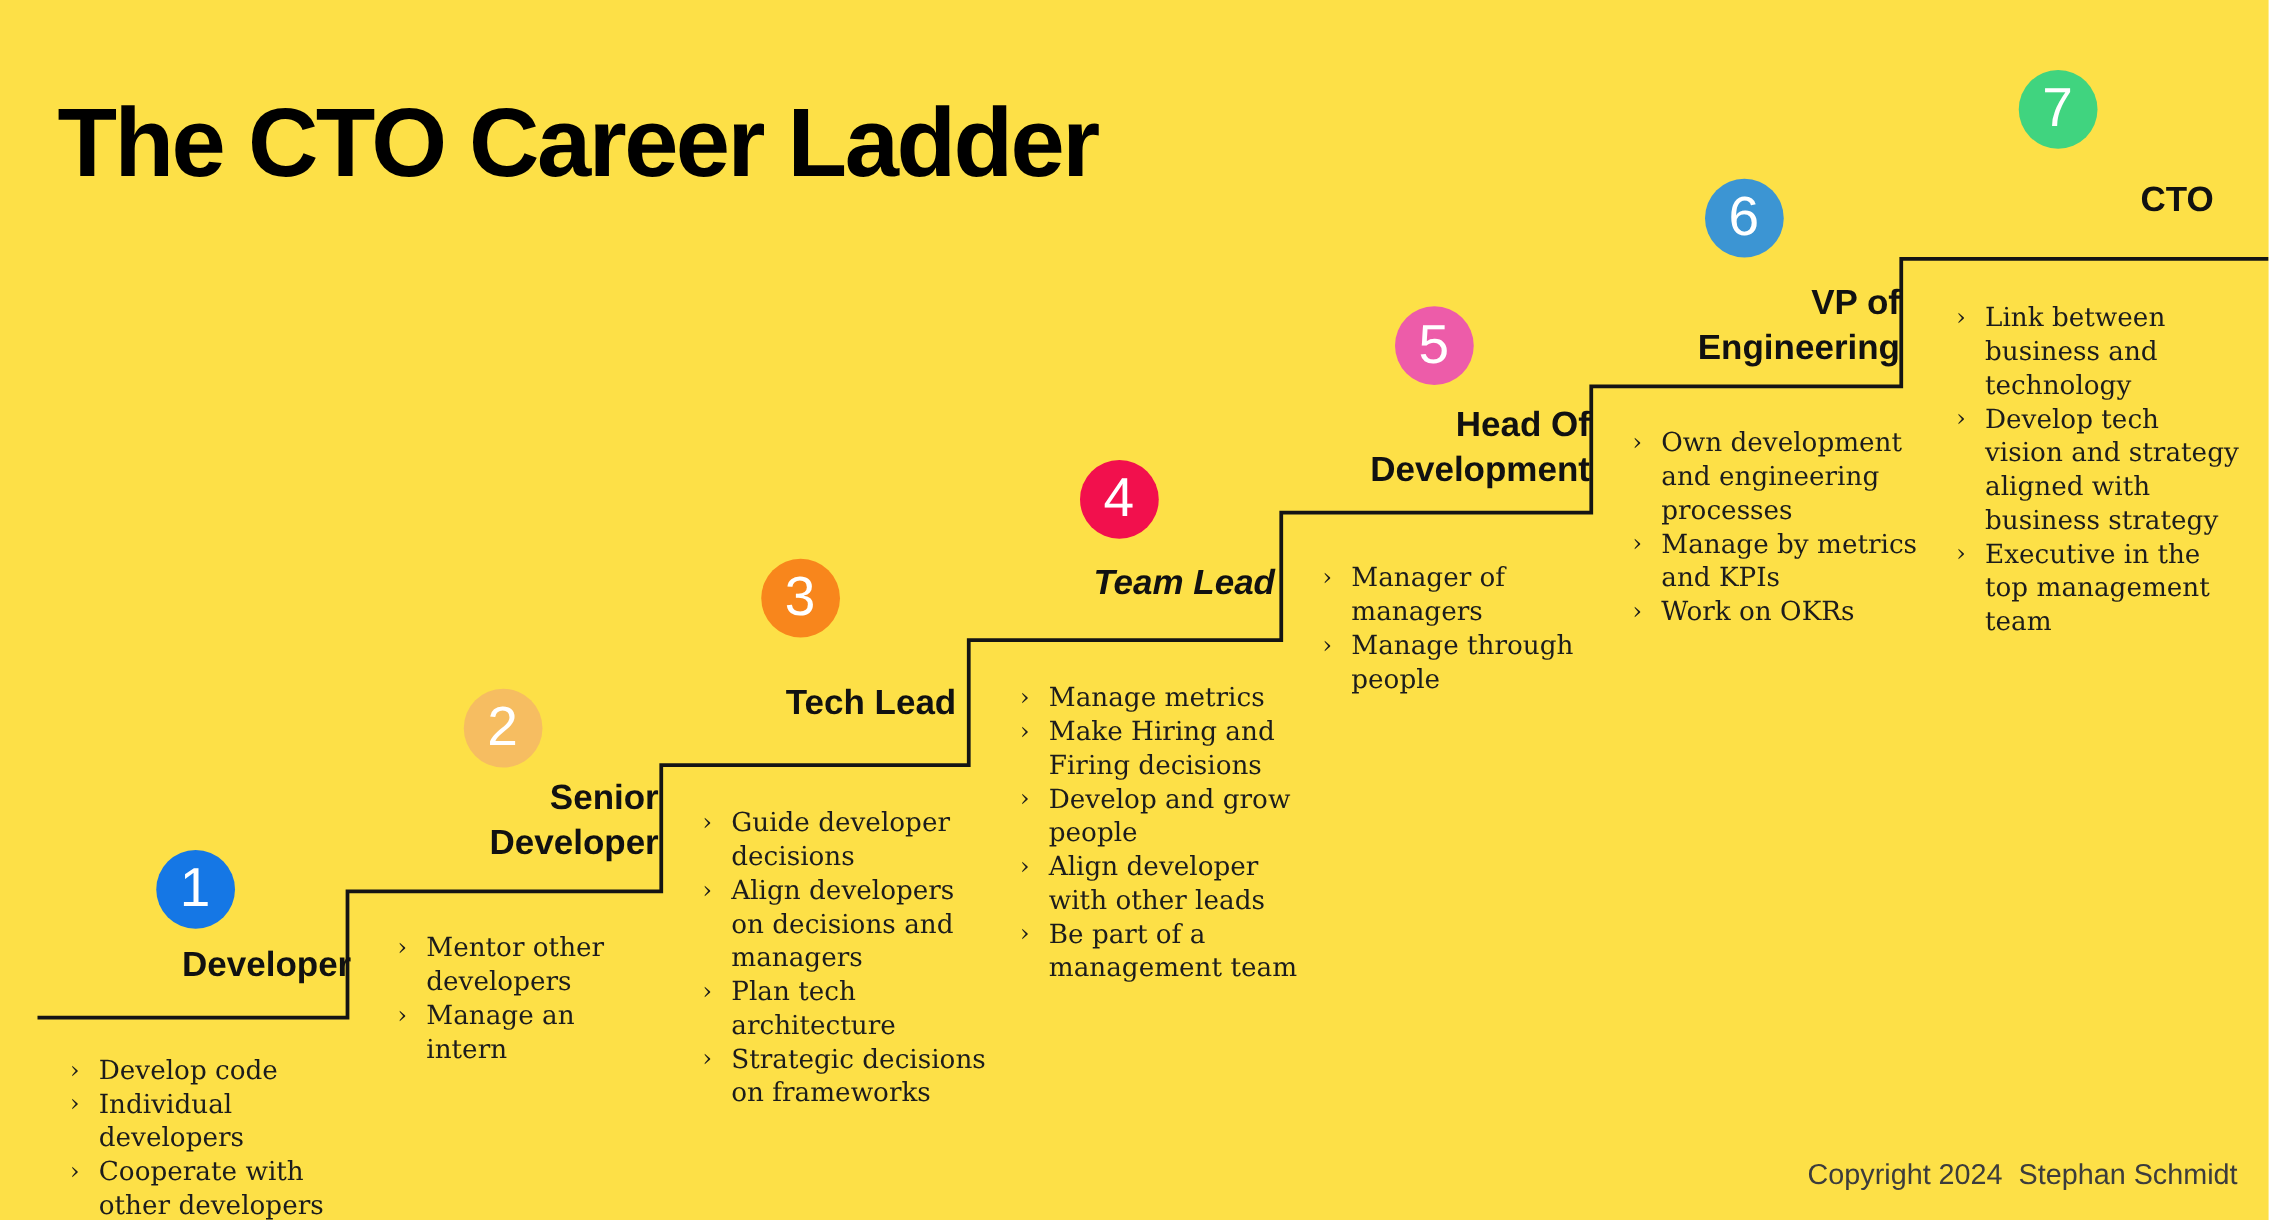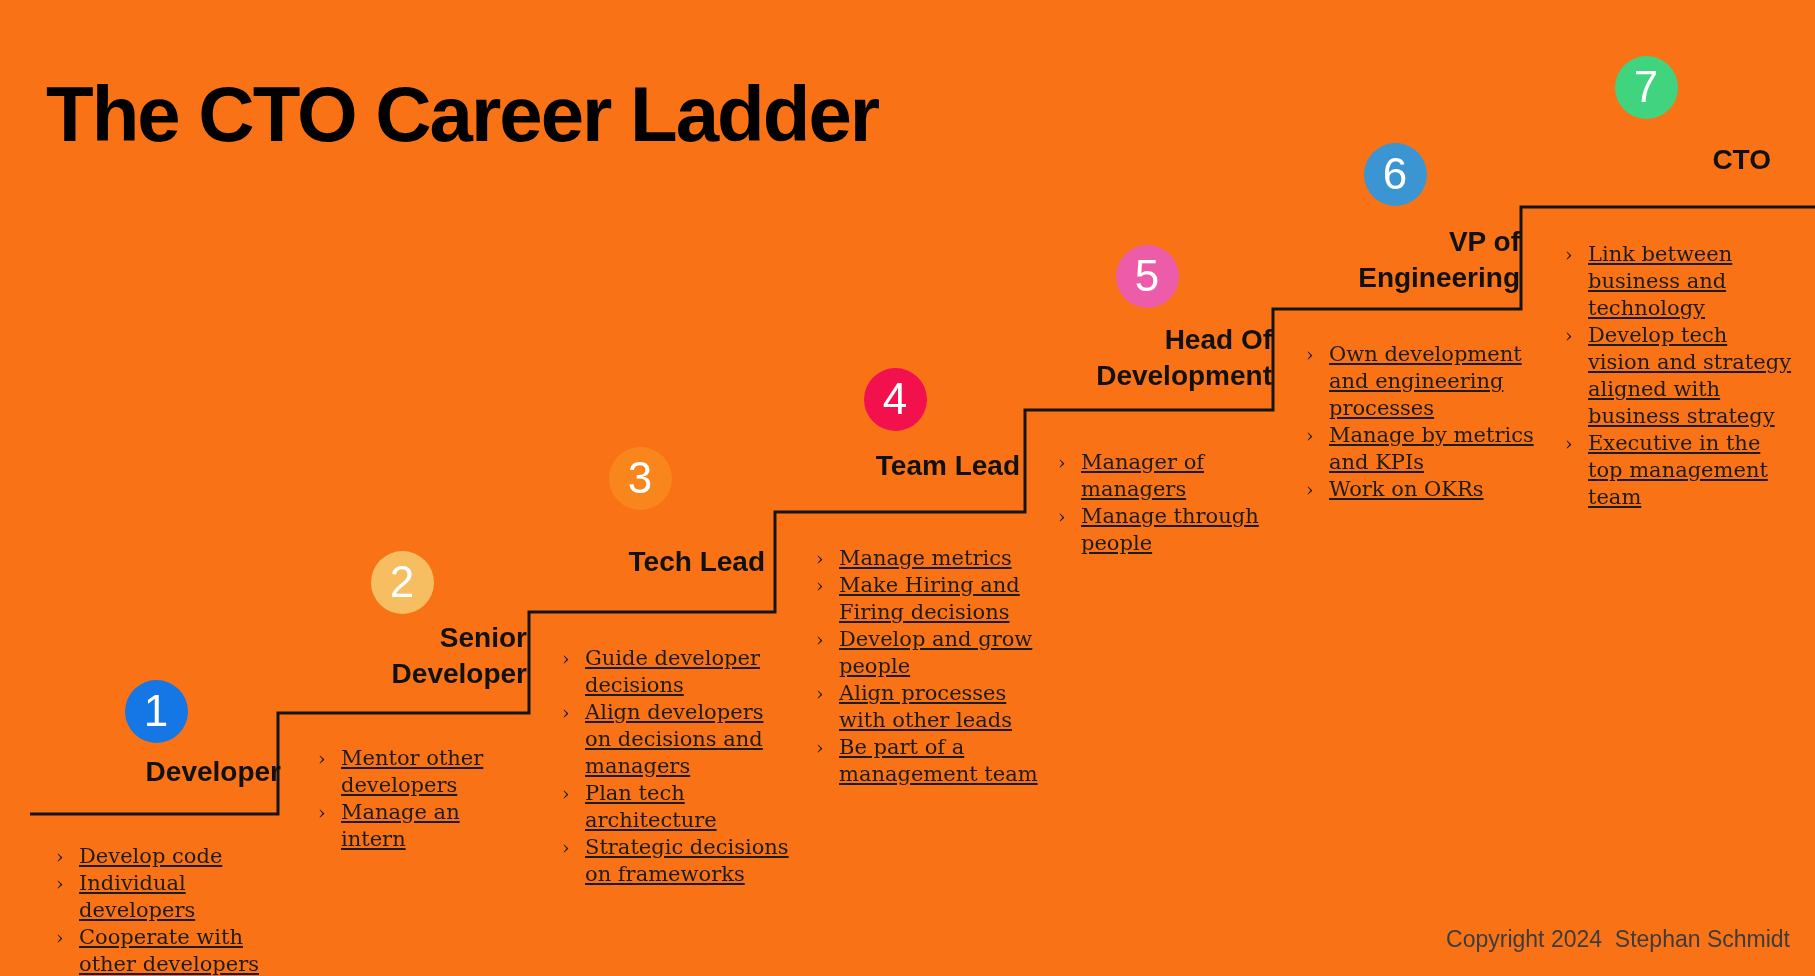--- a/index.html
+++ b/index.html
@@ -1,20 +1,20 @@
 <!DOCTYPE html>
 <html><head>
 <meta charset="utf-8">
 <style>
   html, body { margin: 0; padding: 0; background: #ffffff; }
   .canvas {
     position: relative;
     width: 1815px;
     height: 976px;
-    background: #f97316;
+    background: #fde047;
     overflow: hidden;
     font-family: "Liberation Sans", sans-serif;
   }
   .page-title {
     position: absolute;
     left: 46px;
     top: 22px;
     font-size: 78px;
     line-height: 1.05;
     font-weight: bold;
@@ -66,21 +66,21 @@
     color: #1c1c1c;
   }
   .bullets ul { list-style: none; margin: 0; padding: 0; }
   .bullets li { display: flex; align-items: flex-start; }
   .bullet-marker {
     flex: 0 0 auto;
     width: 14px;
     margin-right: 9px;
     font-size: 19px;
   }
-  .bullet-text { white-space: pre-line; text-decoration: underline; }
+  .bullet-text { white-space: pre-line; }
   .copyright {
     position: absolute;
     right: 25px;
     top: 926px;
     font-size: 23px;
     color: #3c3c3c;
     white-space: pre;
   }
 </style>
 </head>
@@ -178,40 +178,40 @@
           </ul>
     </div>
   </div>
 
   <div>
     <div class="step" style="left: 770px; top: 368px;">
       <div class="badge" style="background: rgb(242, 16, 77);">
         <span class="badge-number">4</span>
       </div>
     </div>
-    <div class="step-title" style="left: 770px; top: 448px;">Team Lead</div>
+    <div class="step-title" style="left: 770px; top: 448px; font-style: italic;">Team Lead</div>
     <div class="bullets" style="left: 816px; top: 545px; width: 230px;">
       <ul>
             <li>
               <span class="bullet-marker">›</span>
               <span class="bullet-text">Manage metrics</span>
             </li>
             <li>
               <span class="bullet-marker">›</span>
               <span class="bullet-text">Make Hiring and
 Firing decisions</span>
             </li>
             <li>
               <span class="bullet-marker">›</span>
               <span class="bullet-text">Develop and grow
 people</span>
             </li>
             <li>
               <span class="bullet-marker">›</span>
-              <span class="bullet-text">Align processes
+              <span class="bullet-text">Align developer
 with other leads</span>
             </li>
             <li>
               <span class="bullet-marker">›</span>
               <span class="bullet-text">Be part of a
 management team</span>
             </li>
           </ul>
     </div>
   </div>

